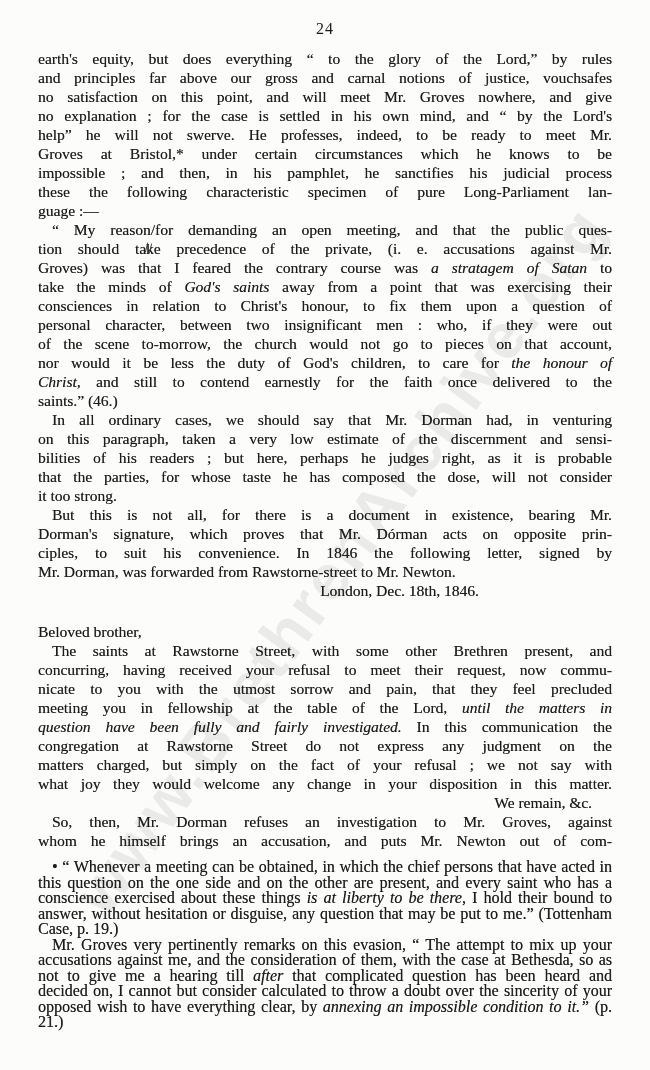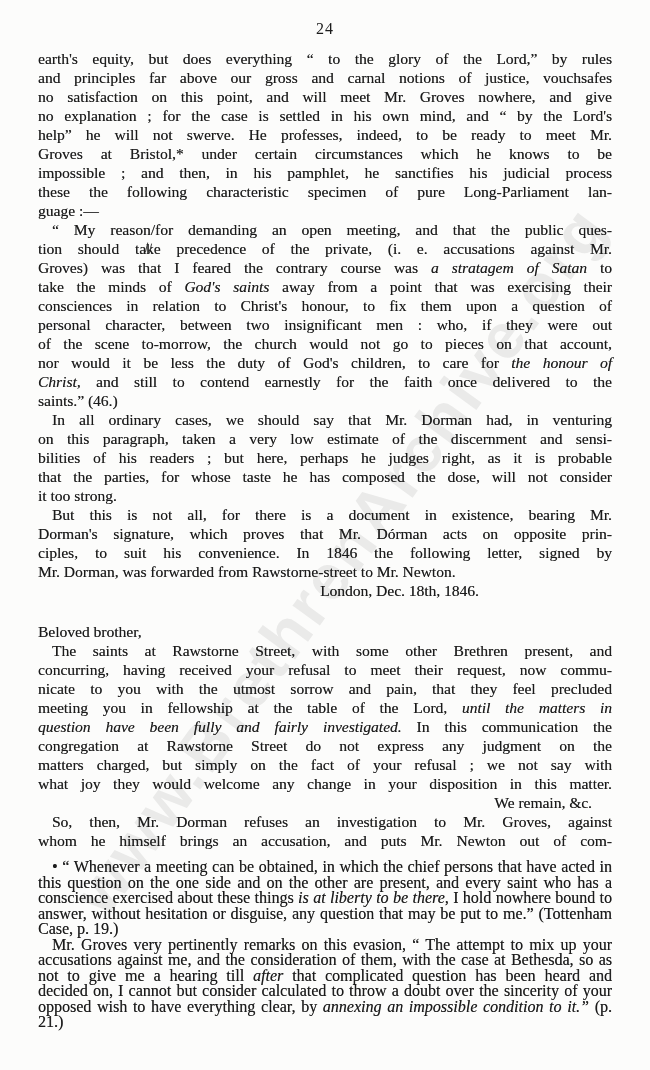--- a/index.html
+++ b/index.html
@@ -121,21 +121,21 @@
       <div class="block body">
         <div class="tline a-r" style="margin-right: 20px;"><span>We remain, &amp;c.</span></div>
       </div>
       <div class="block body">
         <div class="tline a-j ind"><span>So, then, Mr. Dorman refuses an investigation to Mr. Groves, against</span></div>
         <div class="tline a-j"><span>whom he himself brings an accusation, and puts Mr. Newton out of com-</span></div>
       </div>
       <div class="block fn" style="margin-top: 9px;">
         <div class="tline a-j ind"><span>• “ Whenever a meeting can be obtained, in which the chief persons that have acted in</span></div>
         <div class="tline a-j"><span>this question on the one side and on the other are present, and every saint who has a</span></div>
-        <div class="tline a-j"><span>conscience exercised about these things </span><span class="it">is at liberty to be there</span><span>, I hold nowhere bound to</span></div>
+        <div class="tline a-j"><span>conscience exercised about these things </span><span class="it">is at liberty to be there</span><span>, I hold their bound to</span></div>
         <div class="tline a-j"><span>answer, without hesitation or disguise, any question that may be put to me.” (Tottenham</span></div>
         <div class="tline a-l"><span>Case, p. 19.)</span></div>
       </div>
       <div class="block fn">
         <div class="tline a-j ind"><span>Mr. Groves very pertinently remarks on this evasion, “ The attempt to mix up your</span></div>
         <div class="tline a-j"><span>accusations against me, and the consideration of them, with the case at Bethesda, so as</span></div>
         <div class="tline a-j"><span>not to give me a hearing till </span><span class="it">after</span><span> that complicated question has been heard and</span></div>
         <div class="tline a-j"><span>decided on, I cannot but consider calculated to throw a doubt over the sincerity of your</span></div>
         <div class="tline a-j"><span>opposed wish to have everything clear, by </span><span class="it">annexing an impossible condition to it.”</span><span> (p. 21.)</span></div>
       </div>

